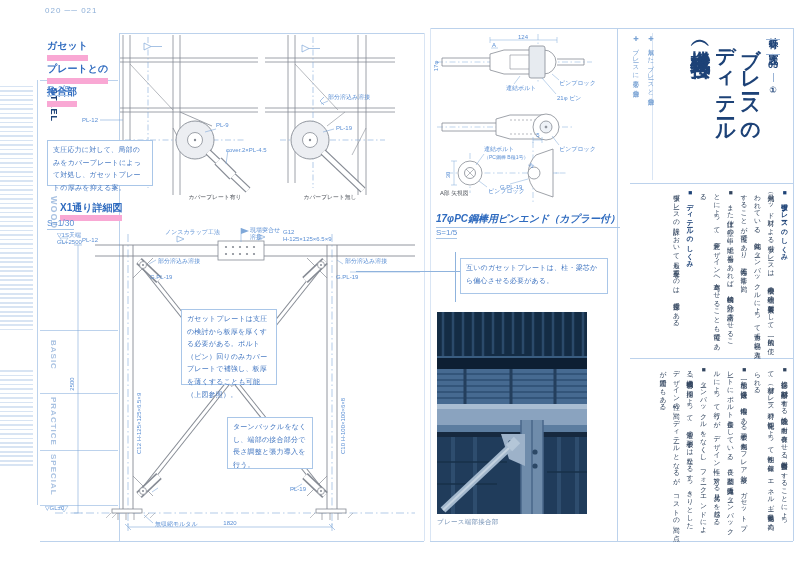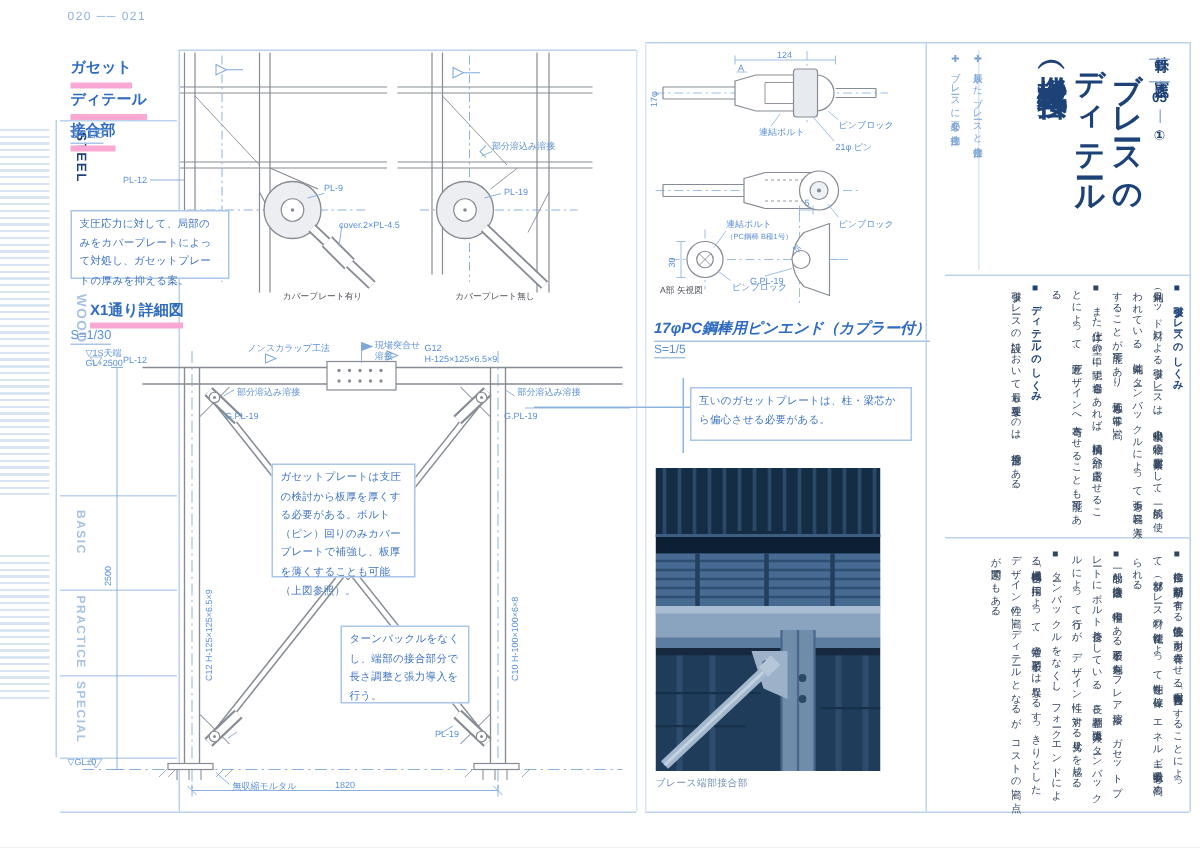--- a/index.html
+++ b/index.html
@@ -10,21 +10,21 @@
   i.lt{background:#d9e5f4;}
   i.bl{background:#8fb3dd;}
   .stripes{position:absolute;left:0;width:33px;
     background:repeating-linear-gradient(to bottom,#d8e4f3 0,#d8e4f3 1.5px,#ffffff 1.5px,#ffffff 4.5px);}
   .vtext{writing-mode:vertical-rl;}
   .tab{position:absolute;left:49px;writing-mode:vertical-rl;font-size:9px;font-weight:bold;
     letter-spacing:1px;color:#a9c2e2;}
   .tab.active{color:#1d4277;}
   .folio{position:absolute;left:45px;top:6px;font-size:8px;color:#8fb0d8;letter-spacing:1px;}
   .sec-h{position:absolute;color:#2f6bbf;font-weight:bold;font-size:10px;line-height:1;}
-  .sec-h span{display:inline-block;border-bottom:4px solid #f9a8d4;padding-bottom:2px;}
+  .sec-h span{display:inline-block;border-bottom:6px solid #f9a8d4;padding-bottom:2px;}
   .scale{position:absolute;color:#5b8fd4;font-size:8.5px;}
   .scale span{display:inline-block;border-bottom:1px solid #a9c6e8;padding-bottom:1px;}
   .note{position:absolute;border:1px solid #a9c6e8;background:#ffffff;color:#3f74c0;
     font-size:7px;line-height:1.8;padding:3px 5px;letter-spacing:0.2px;}
   .draw{position:absolute;}
   .draw text{font-family:"Liberation Sans","DejaVu Sans",sans-serif;font-size:6px;fill:#5b8fd4;}
   .draw text.dk{fill:#4a4f57;font-size:5.8px;}
   .draw text.sm{font-size:5px;}
   .cap{position:absolute;font-size:6.5px;color:#7491b5;letter-spacing:0.3px;}
   .pin-h{position:absolute;color:#2f6bbf;font-weight:bold;font-size:10px;font-style:italic;}
@@ -78,21 +78,21 @@
   <span class="tab active" style="top:88px">STEEL</span>
   <span class="tab" style="top:196px">WOOD</span>
   <span class="tab" style="top:340px;font-size:8px">BASIC</span>
   <span class="tab" style="top:397px;font-size:8px">PRACTICE</span>
   <span class="tab" style="top:454px;font-size:8px">SPECIAL</span>
 
   <div class="folio">020 ── 021</div>
 
   <div class="sec-h" style="left:47px;top:38px;line-height:15px;width:72px">
     <span>ガセット</span><br>
-    <span>ディテール</span><br>
+    <span>プレートとの</span><br>
     <span>接合部</span>
   </div>
   <div class="scale" style="left:47px;top:84px"><span>S=1/5</span></div>
 
   <svg class="draw" style="left:40px;top:33px" width="380" height="168" viewBox="0 0 380 168">
     <g stroke="#868b94" stroke-width="0.8" fill="none">
       <path d="M83,2 V150 M90,2 V150 M133,2 V162 M140,2 V162"></path>
       <path d="M80,25 H218 M80,29 H218 M80,75 H218 M80,79 H218"></path>
       <path d="M90,31 L133,77" stroke-width="0.6"></path>
       <path d="M248,2 V150 M255,2 V150 M318,2 V162 M326,2 V162"></path>

